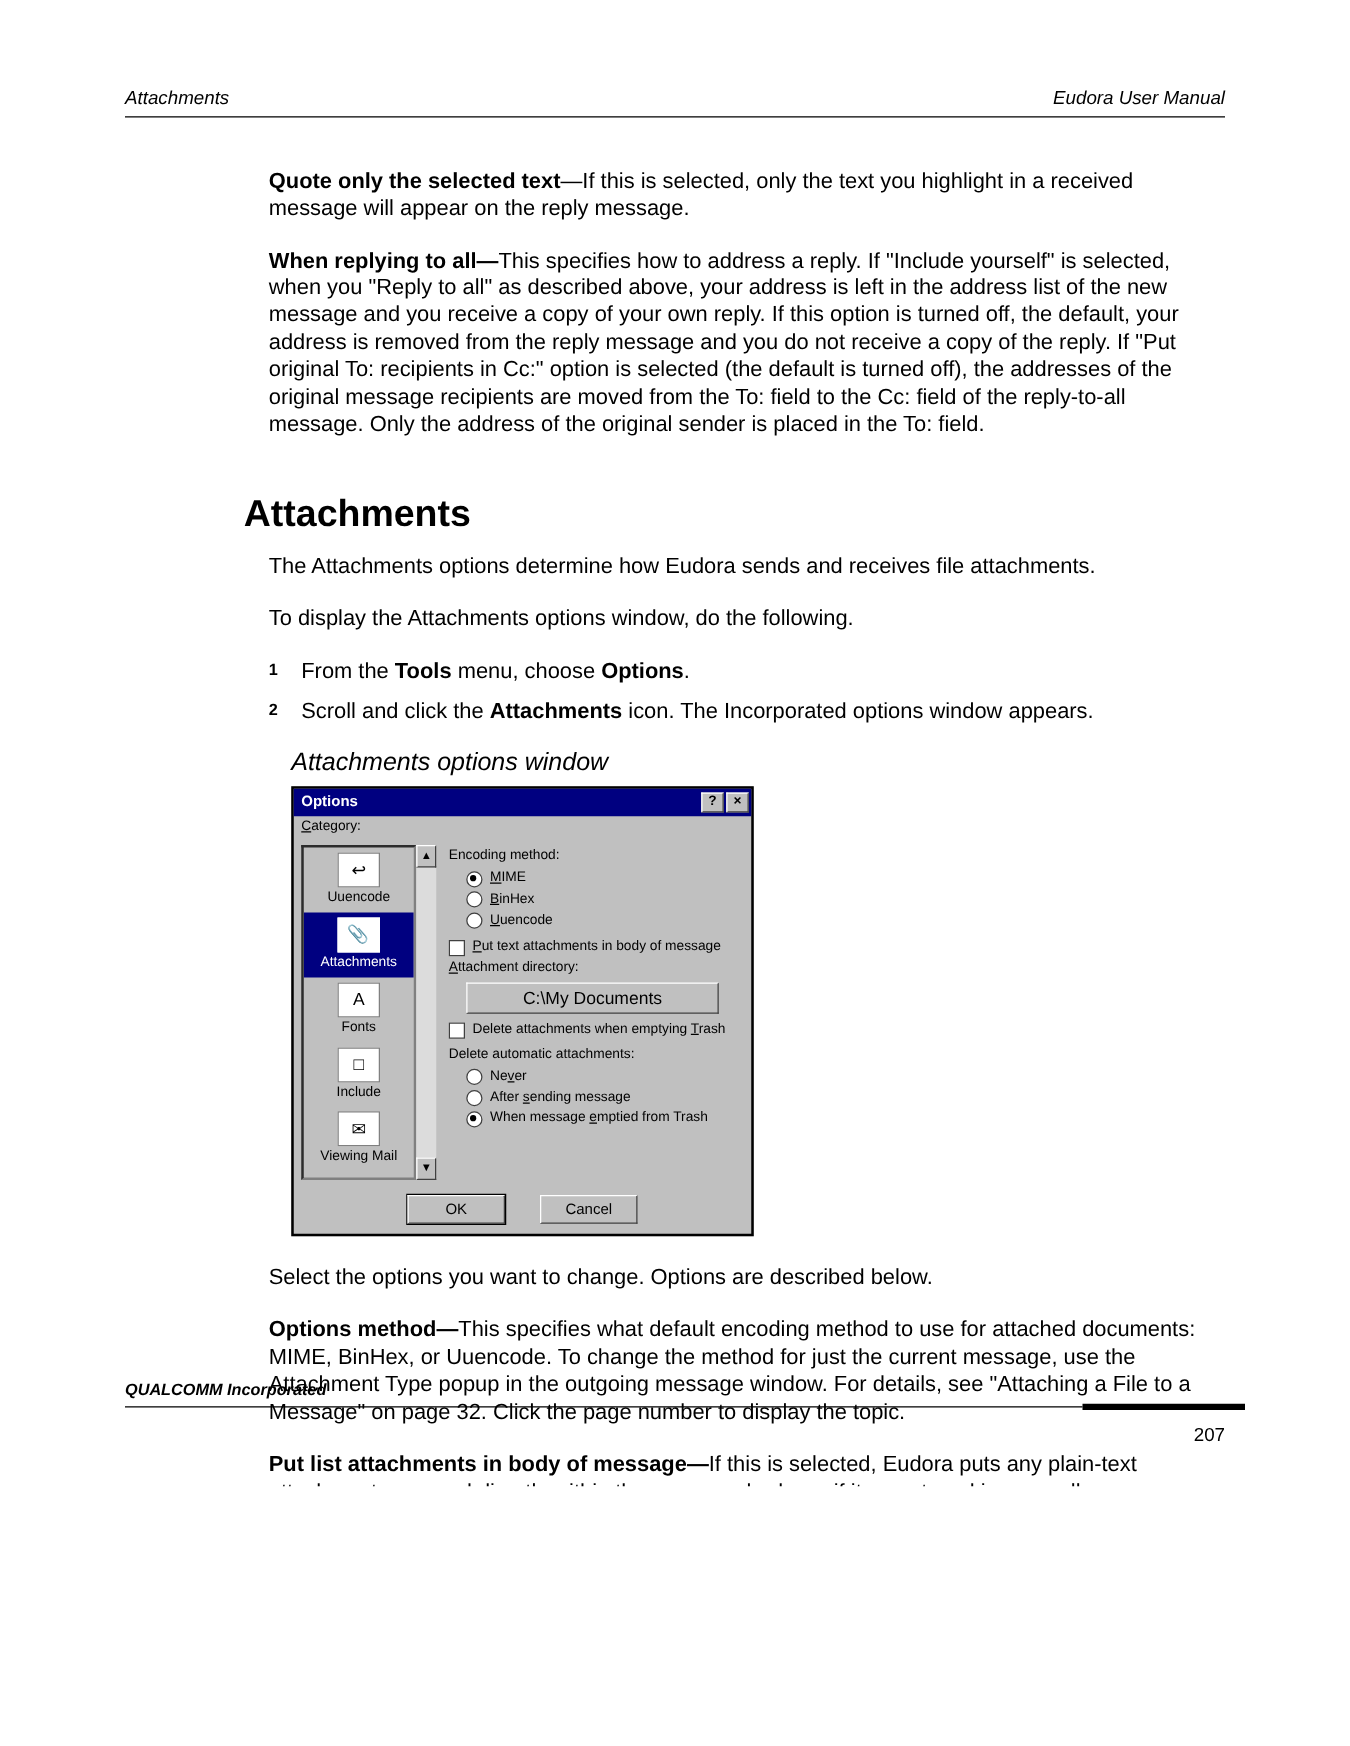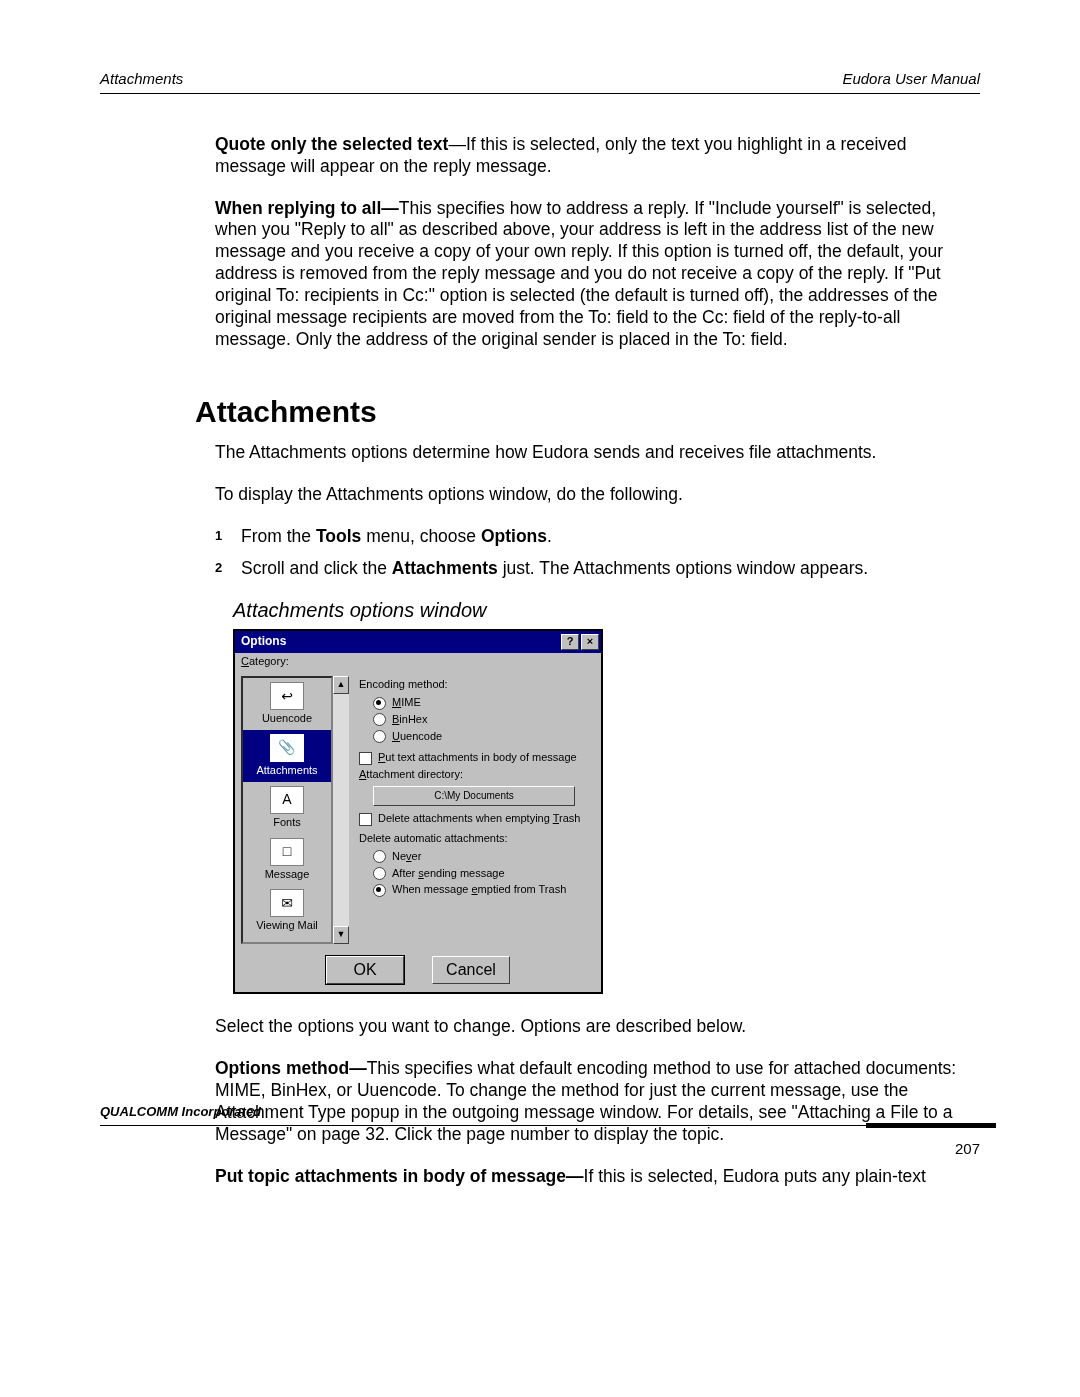--- a/index.html
+++ b/index.html
@@ -164,32 +164,32 @@
     margin-right:6px;flex:none;
   }
   .attach-dir-btn {
     margin: 4px 0 6px 14px;
     width: 200px;
     text-align:center;
     padding: 3px 0;
     background:#c0c0c0;
     border:1px solid #fff;
     border-right-color:#404040;border-bottom-color:#404040;
-    font-size:10px;
+    font-size:14px;
   }
   .btnrow {
     display:flex;gap:28px;justify-content:center;
     padding: 6px 0 8px 0;
   }
   .btn {
     width: 76px; text-align:center; padding:3px 0;
     background:#c0c0c0;
     border:1px solid #fff;
     border-right-color:#404040;border-bottom-color:#404040;
-    font-size:16px;
+    font-size:12px;
   }
   .btn.default { box-shadow: 0 0 0 1px #000; }
   .after-dlg { margin-top: 22px; }
   .footer {
     position: absolute;
     left: 100px; right: 84px;
     bottom: 60px;
   }
   .footer-line {
     display:flex; justify-content: space-between;
@@ -235,21 +235,21 @@
     <div class="steps">
       <div class="step">
         <div class="num">1</div>
         <div class="txt">
           <span>From the </span><span class="b">Tools</span><span> menu, choose </span><span class="b">Options</span><span>.</span>
         </div>
       </div>
       <div class="step">
         <div class="num">2</div>
         <div class="txt">
-          <span>Scroll and click the </span><span class="b">Attachments</span><span> just. The Attachments options window appears.</span>
+          <span>Scroll and click the </span><span class="b">Attachments</span><span> icon. The Incorporated options window appears.</span>
         </div>
       </div>
     </div>
 
     <div class="caption">Attachments options window</div>
 
     <div class="dlg">
       <div class="titlebar">
         <span class="title">Options</span>
         <div class="tbtn">?</div>
@@ -269,21 +269,21 @@
               <div class="cat sel">
                 <div class="icon">📎</div>
                 <div>Attachments</div>
               </div>
               <div class="cat">
                 <div class="icon">A</div>
                 <div>Fonts</div>
               </div>
               <div class="cat">
                 <div class="icon">□</div>
-                <div>Message</div>
+                <div>Include</div>
               </div>
               <div class="cat">
                 <div class="icon">✉</div>
                 <div>Viewing Mail</div>
               </div>
             </div>
             <div class="scrollbar">
               <div class="sbtn">▲</div>
               <div class="track"></div>
               <div class="sbtn">▼</div>
@@ -340,21 +340,21 @@
         <div class="btn default">OK</div>
         <div class="btn">Cancel</div>
       </div>
     </div>
 
     <div class="p after-dlg">Select the options you want to change. Options are described below.</div>
     <div class="p">
       <span class="b">Options method—</span><span>This specifies what default encoding method to use for attached documents: MIME, BinHex, or Uuencode. To change the method for just the current message, use the Attachment Type popup in the outgoing message window. For details, see "Attaching a File to a Message" on page 32. Click the page number to display the topic.</span>
     </div>
     <div class="p">
-      <span class="b">Put topic attachments in body of message—</span><span>If this is selected, Eudora puts any plain-text attachment you send directly within the message body, as if it were typed in manually.</span>
+      <span class="b">Put list attachments in body of message—</span><span>If this is selected, Eudora puts any plain-text attachment you send directly within the message body, as if it were typed in manually.</span>
     </div>
   </div>
 
   <div class="footer">
     <div class="footer-line">
       <span class="qc">QUALCOMM Incorporated</span>
       <span></span>
     </div>
     <div class="footrule">
       <div class="thin"></div>

